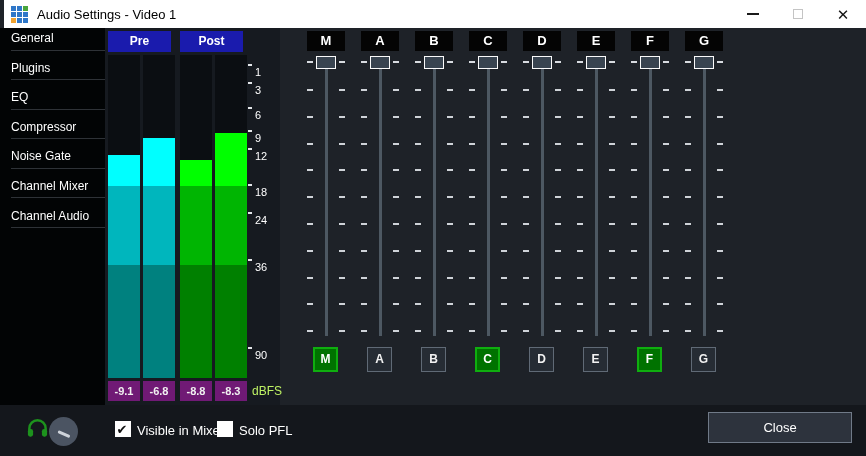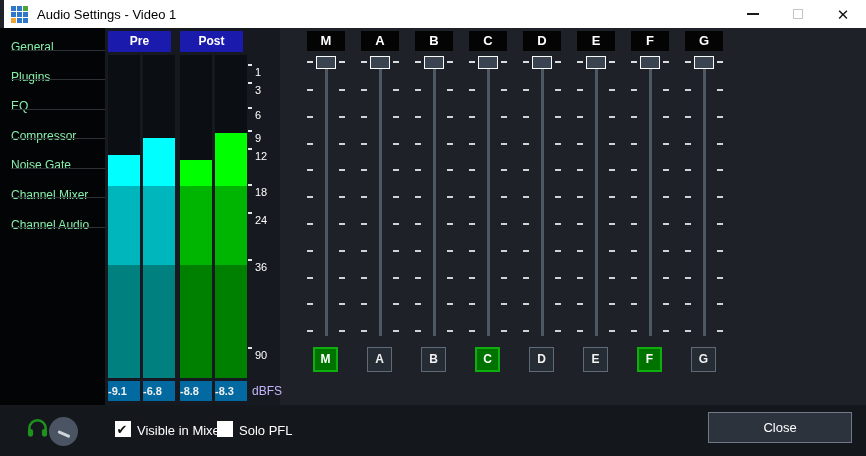--- a/index.html
+++ b/index.html
@@ -17,38 +17,38 @@
   .tb-controls { margin-left:auto; display:flex; align-items:center; height:100%; padding-right:12px; }
   .tb-btn { width:30px; height:100%; display:flex; align-items:center; justify-content:center; margin-left:15px; }
   .min-glyph { width:12px; height:2px; background:#1a1a1a; }
   .max-glyph { width:10px; height:10px; border:1px solid #c4c4c4; }
   .close-glyph { font-size:15px; color:#111; line-height:1; }
   
   .body { position:absolute; top:28px; left:0; width:866px; height:428px; }
   
   .sidebar { position:absolute; left:0; top:0; width:105px; height:377px; background:#020405; }
   .side-item { position:relative; height:29.6px; cursor:default; }
-  .side-item .lbl { position:absolute; left:11px; top:12px; font-size:12px; color:#86efac; white-space:nowrap; }
+  .side-item .lbl { position:absolute; left:11px; top:3px; font-size:12px; color:#ffffff; white-space:nowrap; }
   .side-item::after { content:''; position:absolute; left:11px; right:0; top:21.5px; height:1px; background:#2e3237; }
   .side-item.sel { background:#077307; }
   .side-item.sel::after { display:none; }
   
   .meter-panel { position:absolute; left:105px; top:0; width:175px; height:377px; background:#161a20; }
   .mhead { position:absolute; top:3px; width:63px; height:21px; background:#1a1bad; color:#fff; font-size:12px; font-weight:bold; text-align:center; line-height:21px; }
   .mhead.pre { left:3px; } .mhead.post { left:75px; }
   .well { position:absolute; top:27px; width:32px; height:323px; background:#0b0e12; }
   .w1{ left:3px; } .w2{ left:38px; } .w3{ left:75px; } .w4{ left:110px; }
   .bar { position:absolute; bottom:0; left:0; width:100%; }
   .bar.cyan  { background:linear-gradient(to top,#00817f 0 113px,#00b6bd 113px 192px,#00ffff 192px); }
   .bar.green { background:linear-gradient(to top,#008000 0 113px,#00b502 113px 192px,#00ff00 192px); }
-  .readout { position:absolute; top:353px; width:32px; height:20px; background:#0369a1; color:#f0f0f0; font-size:11px; font-weight:bold; text-align:left; line-height:20px; }
+  .readout { position:absolute; top:353px; width:32px; height:20px; background:#701a75; color:#f0f0f0; font-size:11px; font-weight:bold; text-align:center; line-height:20px; }
   .r1{ left:3px; } .r2{ left:38px; } .r3{ left:75px; } .r4{ left:110px; }
   .tickmark { position:absolute; left:143px; width:4px; height:2px; background:#e3e6e9; }
   .slab { position:absolute; left:150px; font-size:11px; color:#ffffff; }
-  .dbfs { position:absolute; left:147px; top:356px; font-size:12px; color:#c4b5fd; }
+  .dbfs { position:absolute; left:147px; top:356px; font-size:12px; color:#bef264; }
   
   .faders { position:absolute; left:290px; top:0; width:576px; height:377px; }
   .fcol { position:absolute; top:0; width:54px; height:377px; }
   .bus-head { margin:3px auto 0; width:38px; height:20px; background:#040404; color:#fff; font-size:13px; font-weight:bold; text-align:center; line-height:20px; }
   .track { position:absolute; top:35px; left:25.5px; width:3px; height:273px; background:#4d5862; }
   .handle { position:absolute; top:28px; left:17px; width:20px; height:13px; background:#394450; border:1px solid #fafafa; cursor:pointer; }
   .hdash { position:absolute; top:33px; width:6px; height:2px; background:#d8dbe0; }
   .hd-l{ left:8px; } .hd-r{ left:40px; }
   .ticks { position:absolute; top:61px; width:6px; height:245px;
            background:repeating-linear-gradient(to bottom,#cfd3d8 0 2px,transparent 2px 26.8px); }

